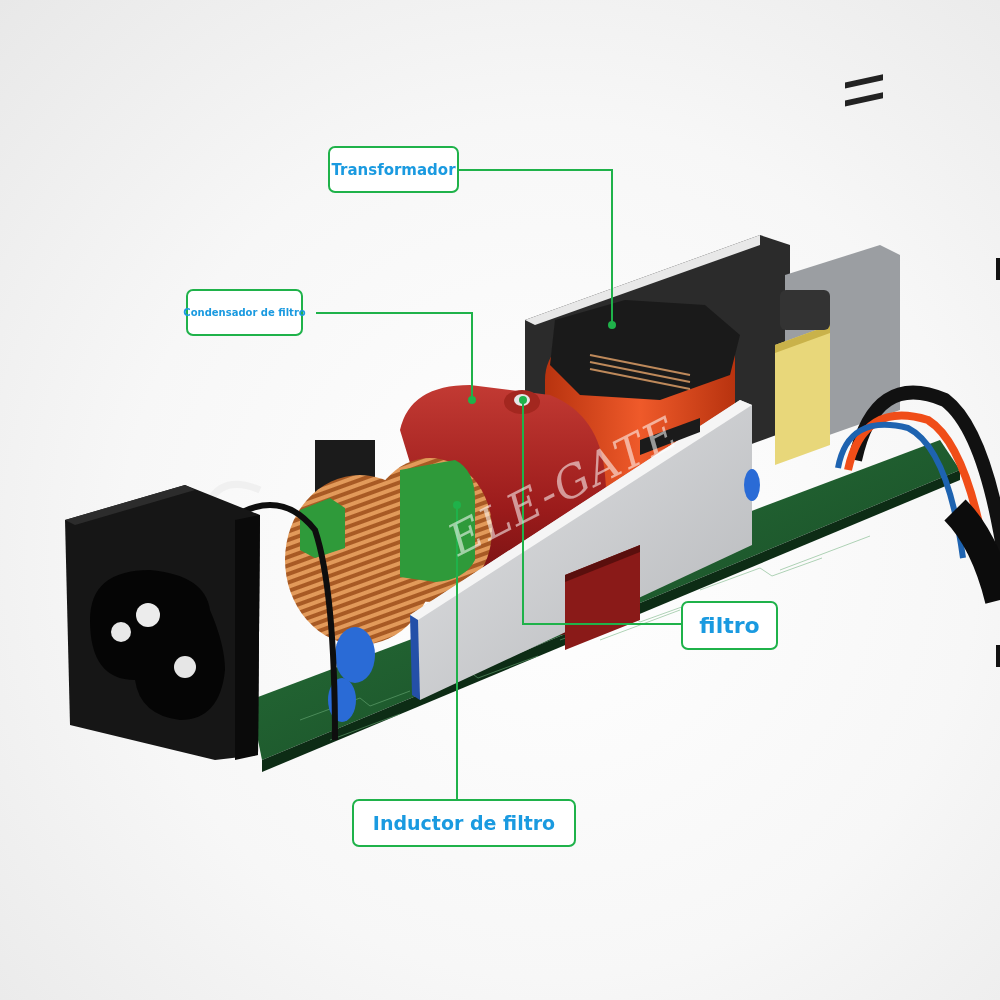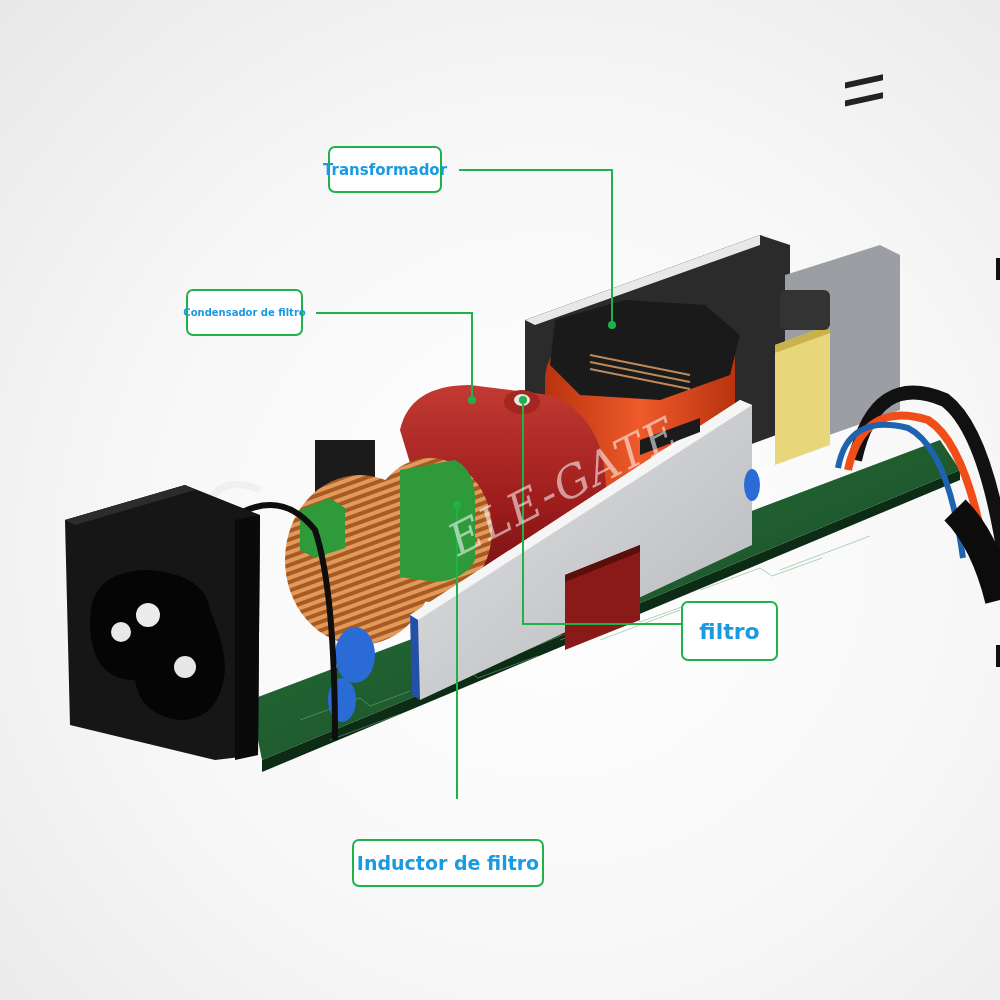--- a/index.html
+++ b/index.html
@@ -11,24 +11,24 @@
   .stage { position: absolute; inset: 0; }
   svg.art { position: absolute; left: 0; top: 0; width: 1000px; height: 1000px; }
   .callout {
     position: absolute; box-sizing: border-box;
     border: 2px solid #1fb24a; border-radius: 7px;
     background: rgba(255,255,255,0.92);
     color: #1a9ae0; font-weight: bold;
     display: flex; align-items: center; justify-content: center;
     white-space: nowrap;
   }
-  .c-transformador { left: 328px; top: 146px; width: 114px; height: 47px; font-size: 15px; }
+  .c-transformador { left: 328px; top: 146px; width: 131px; height: 47px; font-size: 15px; }
   .c-condensador   { left: 186px; top: 289px; width: 117px; height: 47px; font-size: 10px; }
-  .c-filtro        { left: 681px; top: 601px; width: 97px;  height: 60px; font-size: 22px; }
-  .c-inductor      { left: 352px; top: 799px; width: 192px; height: 48px; font-size: 19px; margin-top: 40px; }
+  .c-filtro        { left: 681px; top: 601px; width: 97px;  height: 49px; font-size: 22px; }
+  .c-inductor      { left: 352px; top: 799px; width: 224px; height: 48px; font-size: 19px; }
   .watermark {
     position: absolute; left: 440px; top: 520px;
     font-family: "DejaVu Serif", serif; font-style: italic;
     font-size: 44px; color: rgba(255,255,255,0.55); letter-spacing: 2px;
     transform: rotate(-27deg); transform-origin: left top;
   }
 </style>
 </head>
 <body>
 

